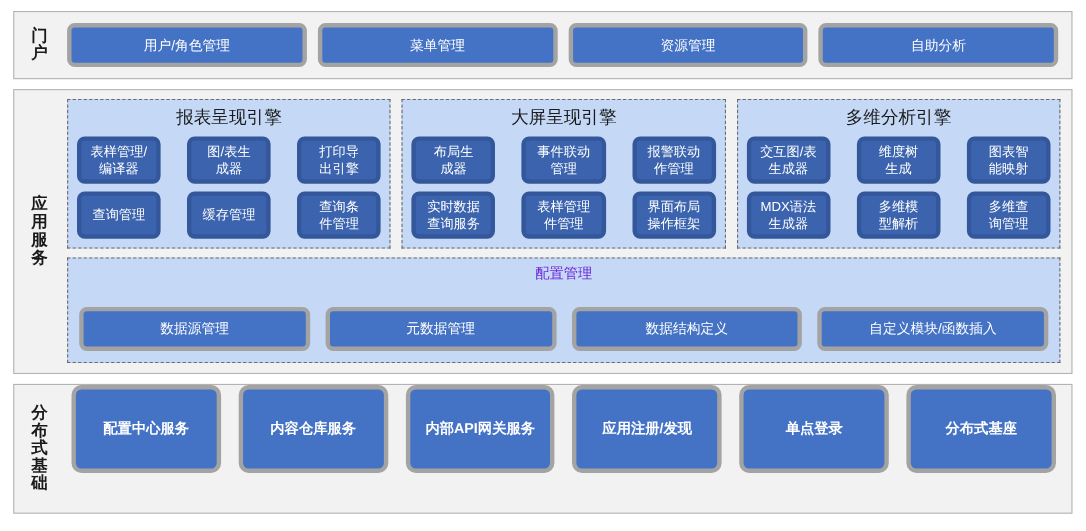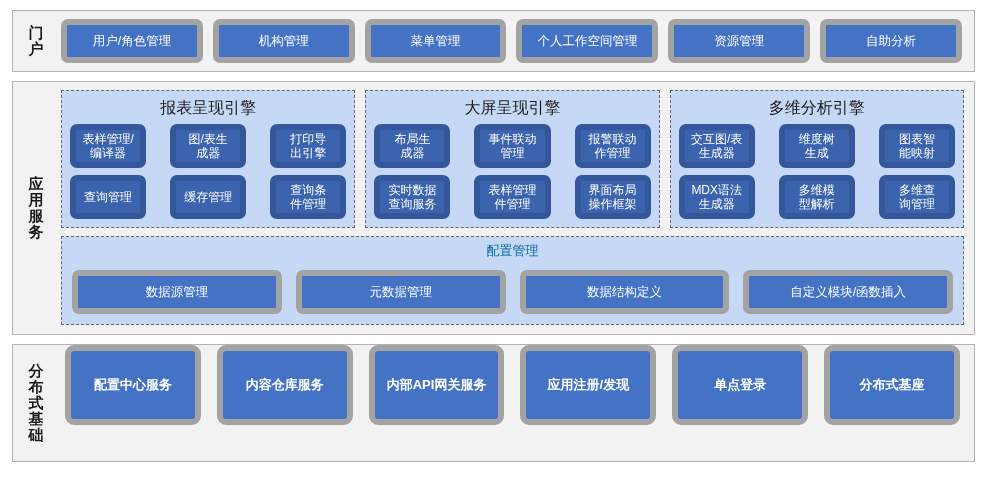--- a/index.html
+++ b/index.html
@@ -82,21 +82,21 @@
     padding: 0 12px 0 2px;
   }
   .portal-btns .btn {
     flex: 1 1 0;
     height: 34px;
   }
 
   
   .btn {
     background: #4472c4;
-    border: 6px solid #a3a3a3;
+    border: 4px solid #a3a3a3;
     border-radius: 7px;
     color: #ffffff;
     font-size: 12.5px;
     display: flex;
     align-items: center;
     justify-content: center;
     text-align: center;
     line-height: 1.18;
     box-sizing: border-box;
     white-space: pre-line;
@@ -157,23 +157,23 @@
   
   .config {
     background: #c5d9f7;
     border: 1px dashed #6b6b6b;
     box-sizing: border-box;
     padding: 4px 10px 10px 10px;
   }
   .config-title {
     text-align: center;
     font-size: 13px;
-    color: #0369a1;
+    color: #6d28d9;
     line-height: 1.55;
-    padding-bottom: 9px;
+    padding-bottom: 20px;
   }
   .config-row {
     display: flex;
     flex-direction: row;
     gap: 14px;
   }
   .config-row .btn {
     flex: 1 1 0;
     height: 31px;
     font-size: 12.5px;
@@ -244,23 +244,21 @@
 
   <div class="upper">
 
     <div class="upper-left">
 
       <div class="band portal-band">
         <div class="vlabel">门
 户</div>
         <div class="portal-btns">
           <div class="btn">用户/角色管理</div>
-          <div class="btn">机构管理</div>
           <div class="btn">菜单管理</div>
-          <div class="btn">个人工作空间管理</div>
           <div class="btn">资源管理</div>
           <div class="btn">自助分析</div>
         </div>
       </div>
 
       <div class="band app-band">
         <div class="vlabel">应
 用
 服
 务</div>

